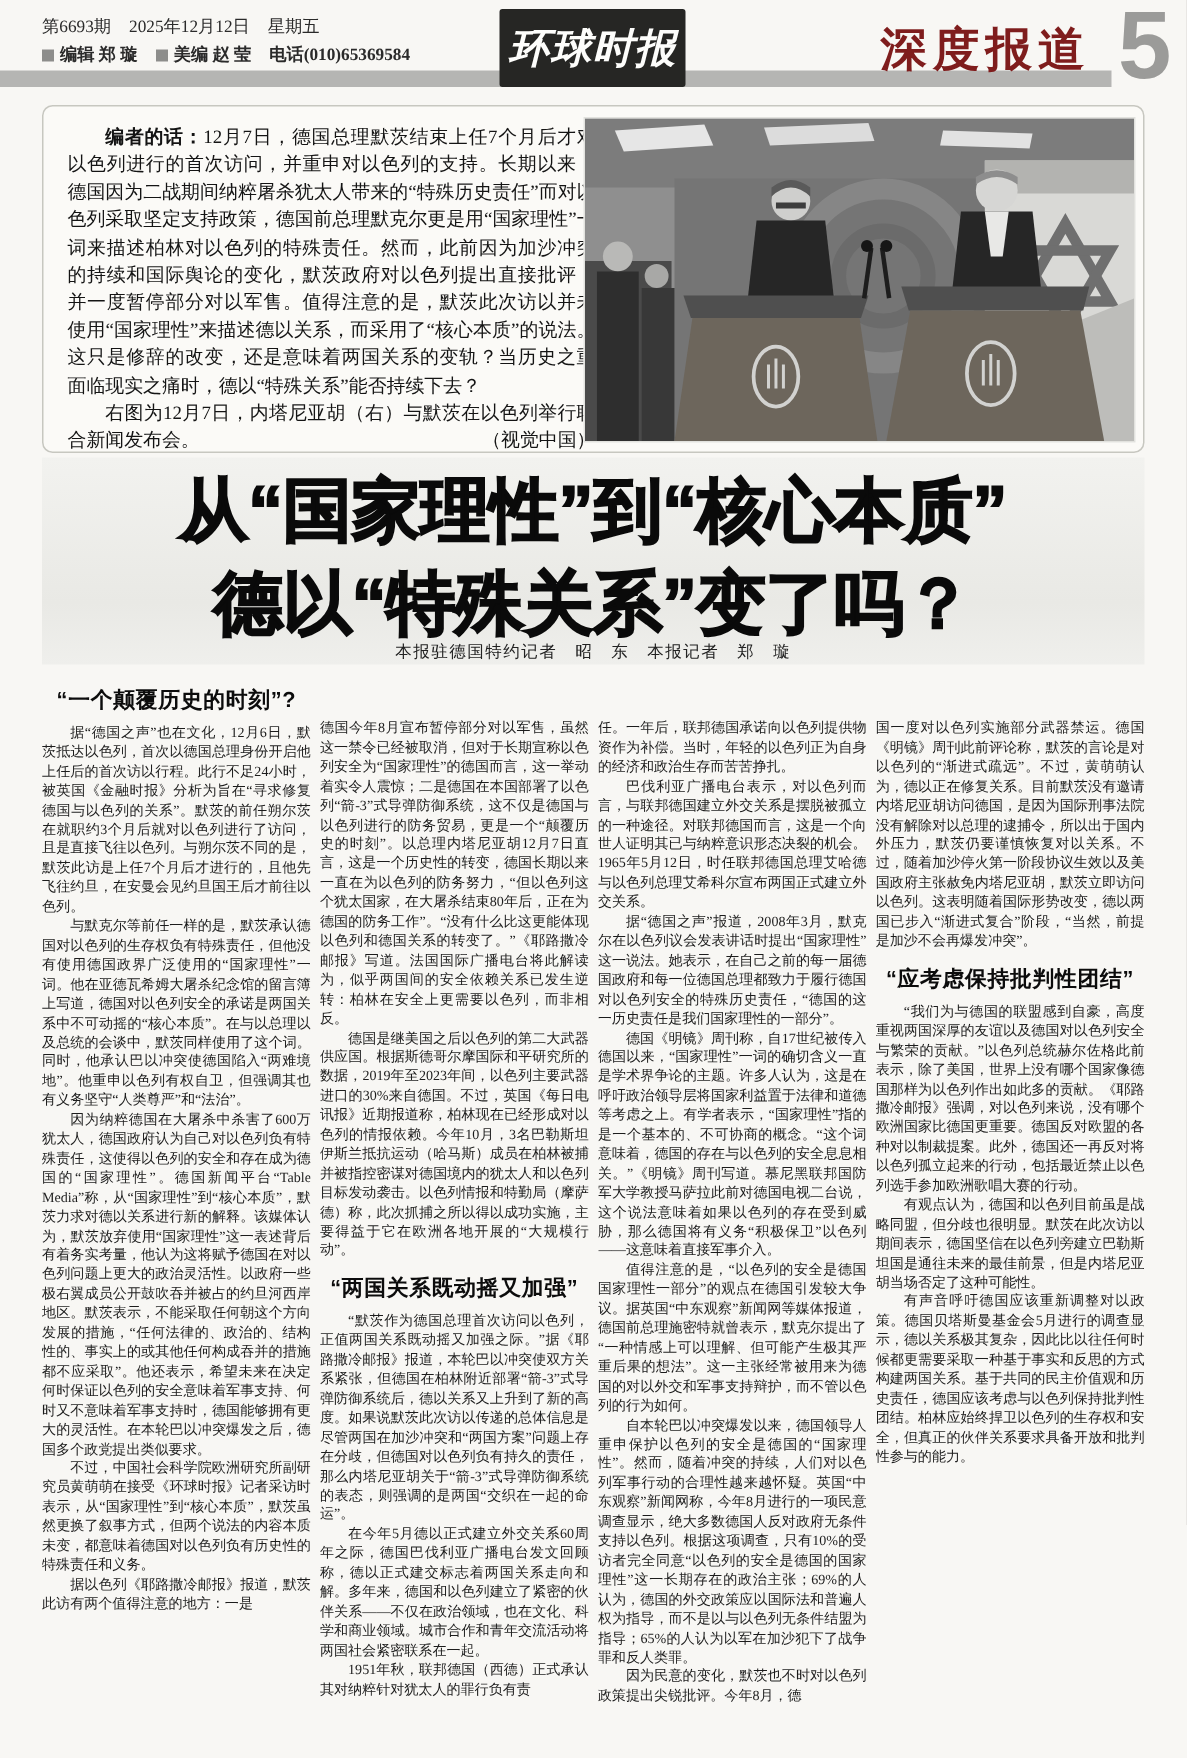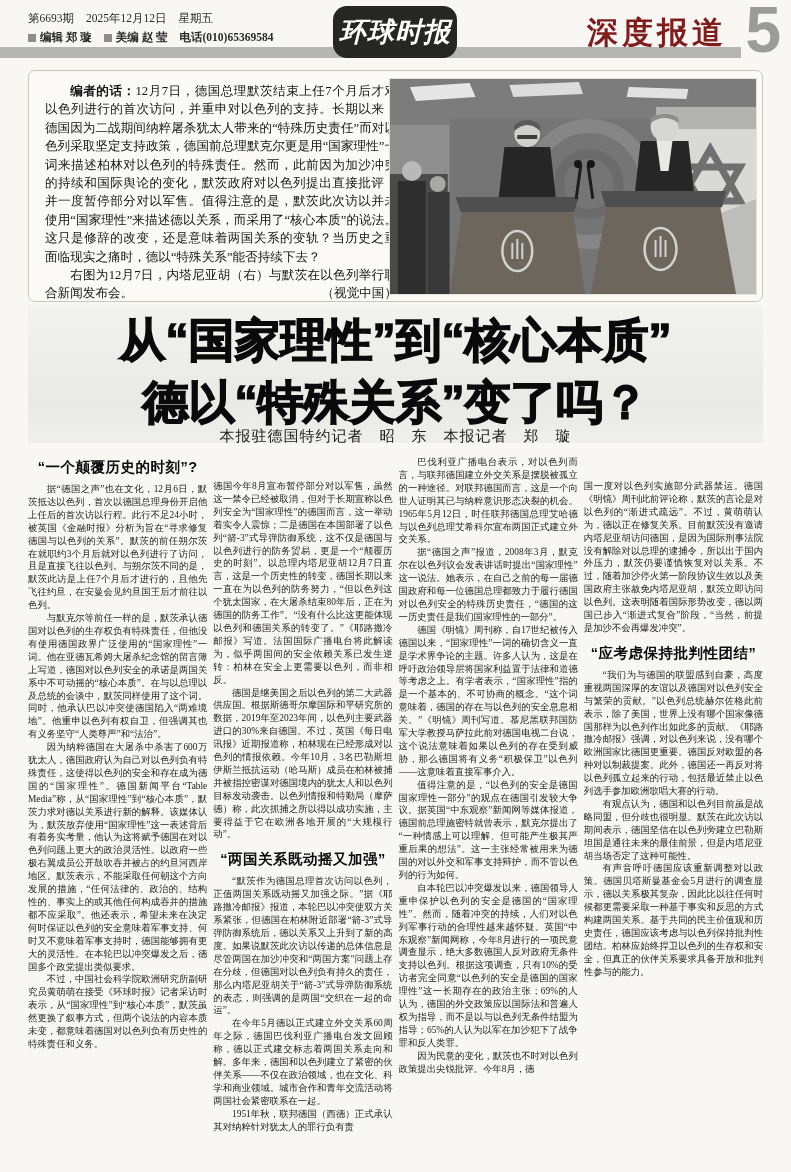--- a/index.html
+++ b/index.html
@@ -13,21 +13,21 @@
   .hdr-bar{position:absolute;top:47px;left:0;width:741px;height:11px;background:#b5b5b3;}
   .hdr-left{position:absolute;top:9px;left:28px;font-size:11.5px;color:#2a2a2a;white-space:nowrap;}
   .hdr-left .row{height:19px;line-height:19px;}
   .hdr-left .row2{font-weight:bold;}
   .sq{display:inline-block;width:8px;height:8px;background:#8d8d8b;margin:0 4px 0 0;vertical-align:-0.5px;}
   .gap-s{display:inline-block;width:12px;}
   .masthead{
     position:absolute;left:333px;top:6px;width:124px;height:52px;background:#262624;
     color:#fdfdfb;display:flex;align-items:center;justify-content:center;
     font-size:27px;font-weight:bold;font-style:italic;letter-spacing:1px;
-    font-family:"Liberation Serif",serif;border-radius:14px;
+    font-family:"Liberation Serif",serif;border-radius:2px;
   }
   .section-title{
     position:absolute;right:64px;top:12px;font-size:31px;font-weight:bold;
     color:#7f1d1d;letter-spacing:4px;font-family:"Liberation Serif",serif;
   }
   .page-number{
     position:absolute;right:10px;top:-4px;font-size:64px;line-height:68px;font-weight:bold;
     color:#9b9b99;font-family:"Liberation Sans",sans-serif;
   }
   
@@ -53,21 +53,21 @@
     background:linear-gradient(180deg,#f2f2ef 0%,#e9e9e5 70%,#efefec 100%);
     text-align:center;font-family:"Liberation Sans","DejaVu Sans",sans-serif;
   }
   .headline .hl{
     font-size:46px;line-height:62px;font-weight:900;color:#0a0a0a;
     -webkit-text-stroke:1.4px #0a0a0a;letter-spacing:0;
   }
   .headline .hl1{padding-top:4px;}
   .byline{
     position:absolute;left:0;top:427px;width:100%;text-align:center;
-    font-size:15px;color:#222;letter-spacing:1px;
+    font-size:11px;color:#222;letter-spacing:1px;
   }
   
   .body-cols{
     position:absolute;left:28px;top:456px;width:735px;height:709px;
     display:flex;gap:6px;
   }
   .col{flex:1 1 0;overflow:hidden;}
   .col p{
     margin:0;font-size:9.4px;line-height:12.9px;text-align:justify;
     text-indent:2em;color:#1c1c1c;
@@ -169,30 +169,32 @@
 
   <div class="byline">本报驻德国特约记者　昭　东　本报记者　郑　璇</div>
 
   <div class="body-cols">
     <div class="col">
         <h3 class="first">“一个颠覆历史的时刻”?</h3>
         <p>据“德国之声”也在文化，12月6日，默茨抵达以色列，首次以德国总理身份开启他上任后的首次访以行程。此行不足24小时，被英国《金融时报》分析为旨在“寻求修复德国与以色列的关系”。默茨的前任朔尔茨在就职约3个月后就对以色列进行了访问，且是直接飞往以色列。与朔尔茨不同的是，默茨此访是上任7个月后才进行的，且他先飞往约旦，在安曼会见约旦国王后才前往以色列。</p>
         <p>与默克尔等前任一样的是，默茨承认德国对以色列的生存权负有特殊责任，但他没有使用德国政界广泛使用的“国家理性”一词。他在亚德瓦希姆大屠杀纪念馆的留言簿上写道，德国对以色列安全的承诺是两国关系中不可动摇的“核心本质”。在与以总理以及总统的会谈中，默茨同样使用了这个词。同时，他承认巴以冲突使德国陷入“两难境地”。他重申以色列有权自卫，但强调其也有义务坚守“人类尊严”和“法治”。</p>
         <p>因为纳粹德国在大屠杀中杀害了600万犹太人，德国政府认为自己对以色列负有特殊责任，这使得以色列的安全和存在成为德国的“国家理性”。德国新闻平台“Table Media”称，从“国家理性”到“核心本质”，默茨力求对德以关系进行新的解释。该媒体认为，默茨放弃使用“国家理性”这一表述背后有着务实考量，他认为这将赋予德国在对以色列问题上更大的政治灵活性。以政府一些极右翼成员公开鼓吹吞并被占的约旦河西岸地区。默茨表示，不能采取任何朝这个方向发展的措施，“任何法律的、政治的、结构性的、事实上的或其他任何构成吞并的措施都不应采取”。他还表示，希望未来在决定何时保证以色列的安全意味着军事支持、何时又不意味着军事支持时，德国能够拥有更大的灵活性。在本轮巴以冲突爆发之后，德国多个政党提出类似要求。</p>
         <p>不过，中国社会科学院欧洲研究所副研究员黄萌萌在接受《环球时报》记者采访时表示，从“国家理性”到“核心本质”，默茨虽然更换了叙事方式，但两个说法的内容本质未变，都意味着德国对以色列负有历史性的特殊责任和义务。</p>
+        <p>据以色列《耶路撒冷邮报》报道，默茨此访有两个值得注意的地方：一是</p>
       </div>
     <div class="col">
         <p class="noindent">德国今年8月宣布暂停部分对以军售，虽然这一禁令已经被取消，但对于长期宣称以色列安全为“国家理性”的德国而言，这一举动着实令人震惊；二是德国在本国部署了以色列“箭-3”式导弹防御系统，这不仅是德国与以色列进行的防务贸易，更是一个“颠覆历史的时刻”。以总理内塔尼亚胡12月7日直言，这是一个历史性的转变，德国长期以来一直在为以色列的防务努力，“但以色列这个犹太国家，在大屠杀结束80年后，正在为德国的防务工作”。“没有什么比这更能体现以色列和德国关系的转变了。”《耶路撒冷邮报》写道。法国国际广播电台将此解读为，似乎两国间的安全依赖关系已发生逆转：柏林在安全上更需要以色列，而非相反。</p>
         <p>德国是继美国之后以色列的第二大武器供应国。根据斯德哥尔摩国际和平研究所的数据，2019年至2023年间，以色列主要武器进口的30%来自德国。不过，英国《每日电讯报》近期报道称，柏林现在已经形成对以色列的情报依赖。今年10月，3名巴勒斯坦伊斯兰抵抗运动（哈马斯）成员在柏林被捕并被指控密谋对德国境内的犹太人和以色列目标发动袭击。以色列情报和特勤局（摩萨德）称，此次抓捕之所以得以成功实施，主要得益于它在欧洲各地开展的“大规模行动”。</p>
         <h3>“两国关系既动摇又加强”</h3>
         <p>“默茨作为德国总理首次访问以色列，正值两国关系既动摇又加强之际。”据《耶路撒冷邮报》报道，本轮巴以冲突使双方关系紧张，但德国在柏林附近部署“箭-3”式导弹防御系统后，德以关系又上升到了新的高度。如果说默茨此次访以传递的总体信息是尽管两国在加沙冲突和“两国方案”问题上存在分歧，但德国对以色列负有持久的责任，那么内塔尼亚胡关于“箭-3”式导弹防御系统的表态，则强调的是两国“交织在一起的命运”。</p>
         <p>在今年5月德以正式建立外交关系60周年之际，德国巴伐利亚广播电台发文回顾称，德以正式建交标志着两国关系走向和解。多年来，德国和以色列建立了紧密的伙伴关系——不仅在政治领域，也在文化、科学和商业领域。城市合作和青年交流活动将两国社会紧密联系在一起。</p>
         <p>1951年秋，联邦德国（西德）正式承认其对纳粹针对犹太人的罪行负有责</p>
       </div>
     <div class="col">
+        <p class="noindent">任。一年后，联邦德国承诺向以色列提供物资作为补偿。当时，年轻的以色列正为自身的经济和政治生存而苦苦挣扎。</p>
         <p>巴伐利亚广播电台表示，对以色列而言，与联邦德国建立外交关系是摆脱被孤立的一种途径。对联邦德国而言，这是一个向世人证明其已与纳粹意识形态决裂的机会。1965年5月12日，时任联邦德国总理艾哈德与以色列总理艾希科尔宣布两国正式建立外交关系。</p>
         <p>据“德国之声”报道，2008年3月，默克尔在以色列议会发表讲话时提出“国家理性”这一说法。她表示，在自己之前的每一届德国政府和每一位德国总理都致力于履行德国对以色列安全的特殊历史责任，“德国的这一历史责任是我们国家理性的一部分”。</p>
         <p>德国《明镜》周刊称，自17世纪被传入德国以来，“国家理性”一词的确切含义一直是学术界争论的主题。许多人认为，这是在呼吁政治领导层将国家利益置于法律和道德等考虑之上。有学者表示，“国家理性”指的是一个基本的、不可协商的概念。“这个词意味着，德国的存在与以色列的安全息息相关。”《明镜》周刊写道。慕尼黑联邦国防军大学教授马萨拉此前对德国电视二台说，这个说法意味着如果以色列的存在受到威胁，那么德国将有义务“积极保卫”以色列——这意味着直接军事介入。</p>
         <p>值得注意的是，“以色列的安全是德国国家理性一部分”的观点在德国引发较大争议。据英国“中东观察”新闻网等媒体报道，德国前总理施密特就曾表示，默克尔提出了“一种情感上可以理解、但可能产生极其严重后果的想法”。这一主张经常被用来为德国的对以外交和军事支持辩护，而不管以色列的行为如何。</p>
         <p>自本轮巴以冲突爆发以来，德国领导人重申保护以色列的安全是德国的“国家理性”。然而，随着冲突的持续，人们对以色列军事行动的合理性越来越怀疑。英国“中东观察”新闻网称，今年8月进行的一项民意调查显示，绝大多数德国人反对政府无条件支持以色列。根据这项调查，只有10%的受访者完全同意“以色列的安全是德国的国家理性”这一长期存在的政治主张；69%的人认为，德国的外交政策应以国际法和普遍人权为指导，而不是以与以色列无条件结盟为指导；65%的人认为以军在加沙犯下了战争罪和反人类罪。</p>
         <p>因为民意的变化，默茨也不时对以色列政策提出尖锐批评。今年8月，德</p>
       </div>
     <div class="col">
         <p class="noindent">国一度对以色列实施部分武器禁运。德国《明镜》周刊此前评论称，默茨的言论是对以色列的“渐进式疏远”。不过，黄萌萌认为，德以正在修复关系。目前默茨没有邀请内塔尼亚胡访问德国，是因为国际刑事法院没有解除对以总理的逮捕令，所以出于国内外压力，默茨仍要谨慎恢复对以关系。不过，随着加沙停火第一阶段协议生效以及美国政府主张赦免内塔尼亚胡，默茨立即访问以色列。这表明随着国际形势改变，德以两国已步入“渐进式复合”阶段，“当然，前提是加沙不会再爆发冲突”。</p>
         <h3>“应考虑保持批判性团结”</h3>

